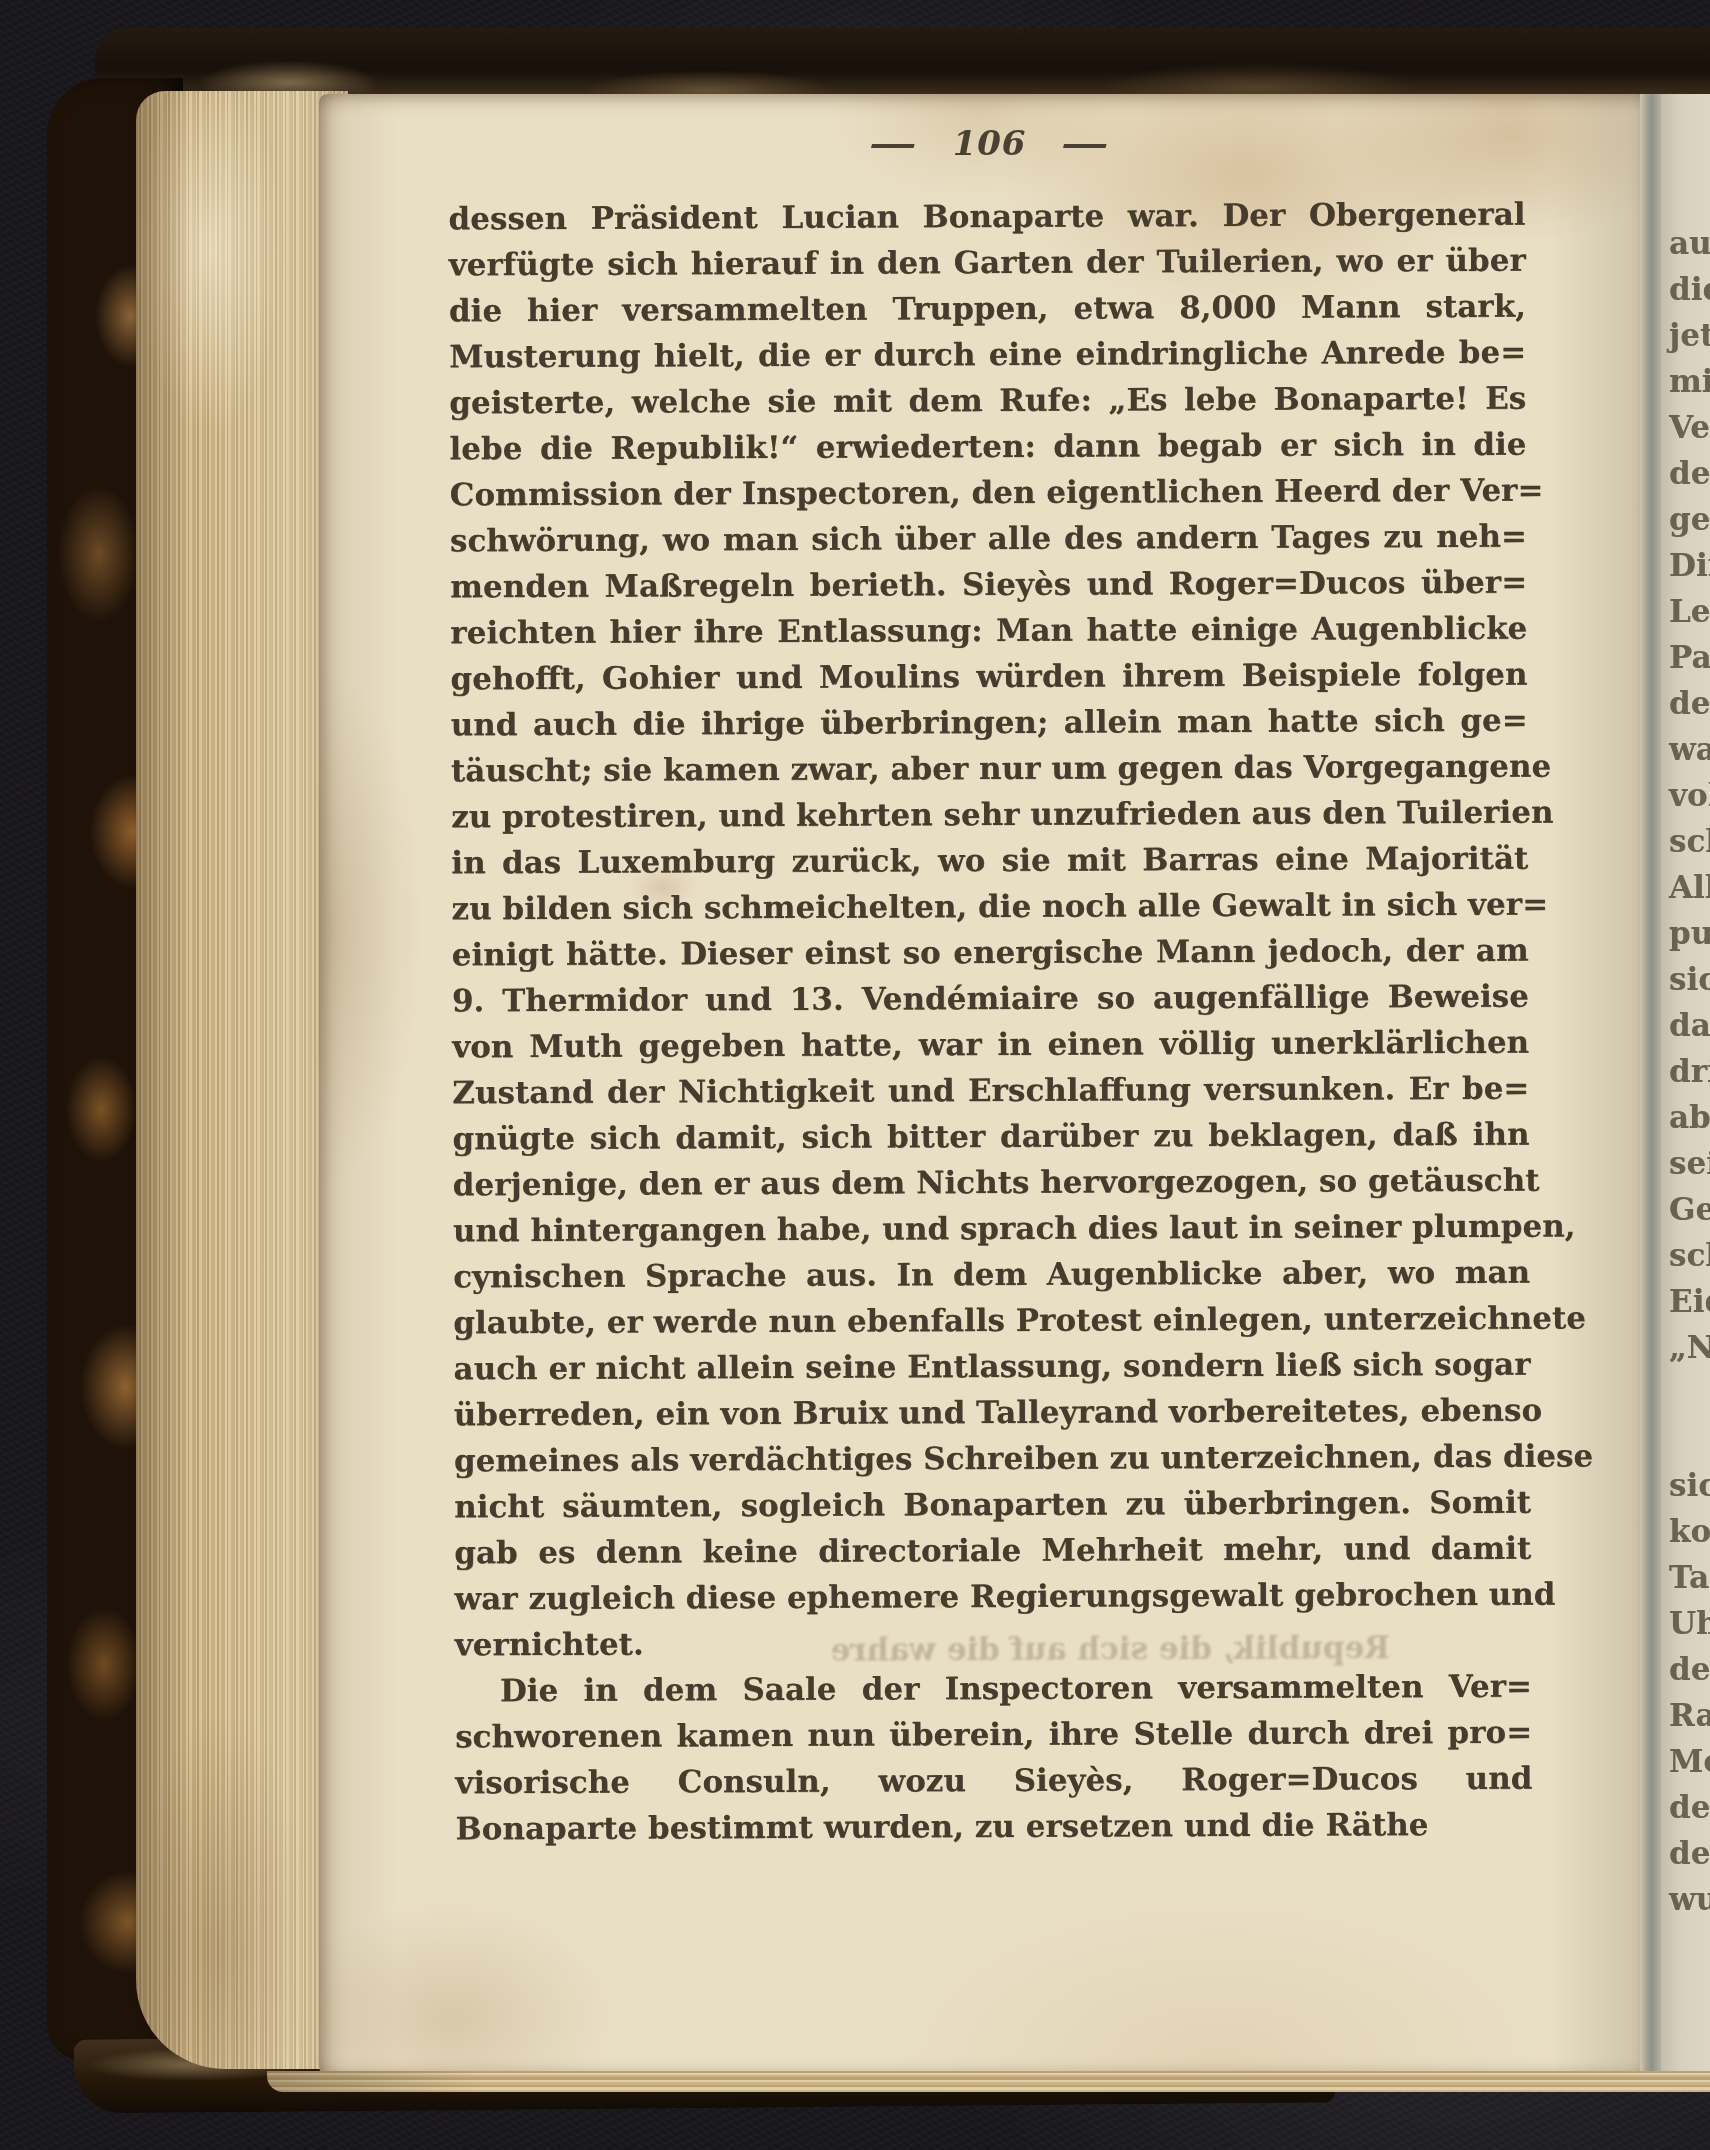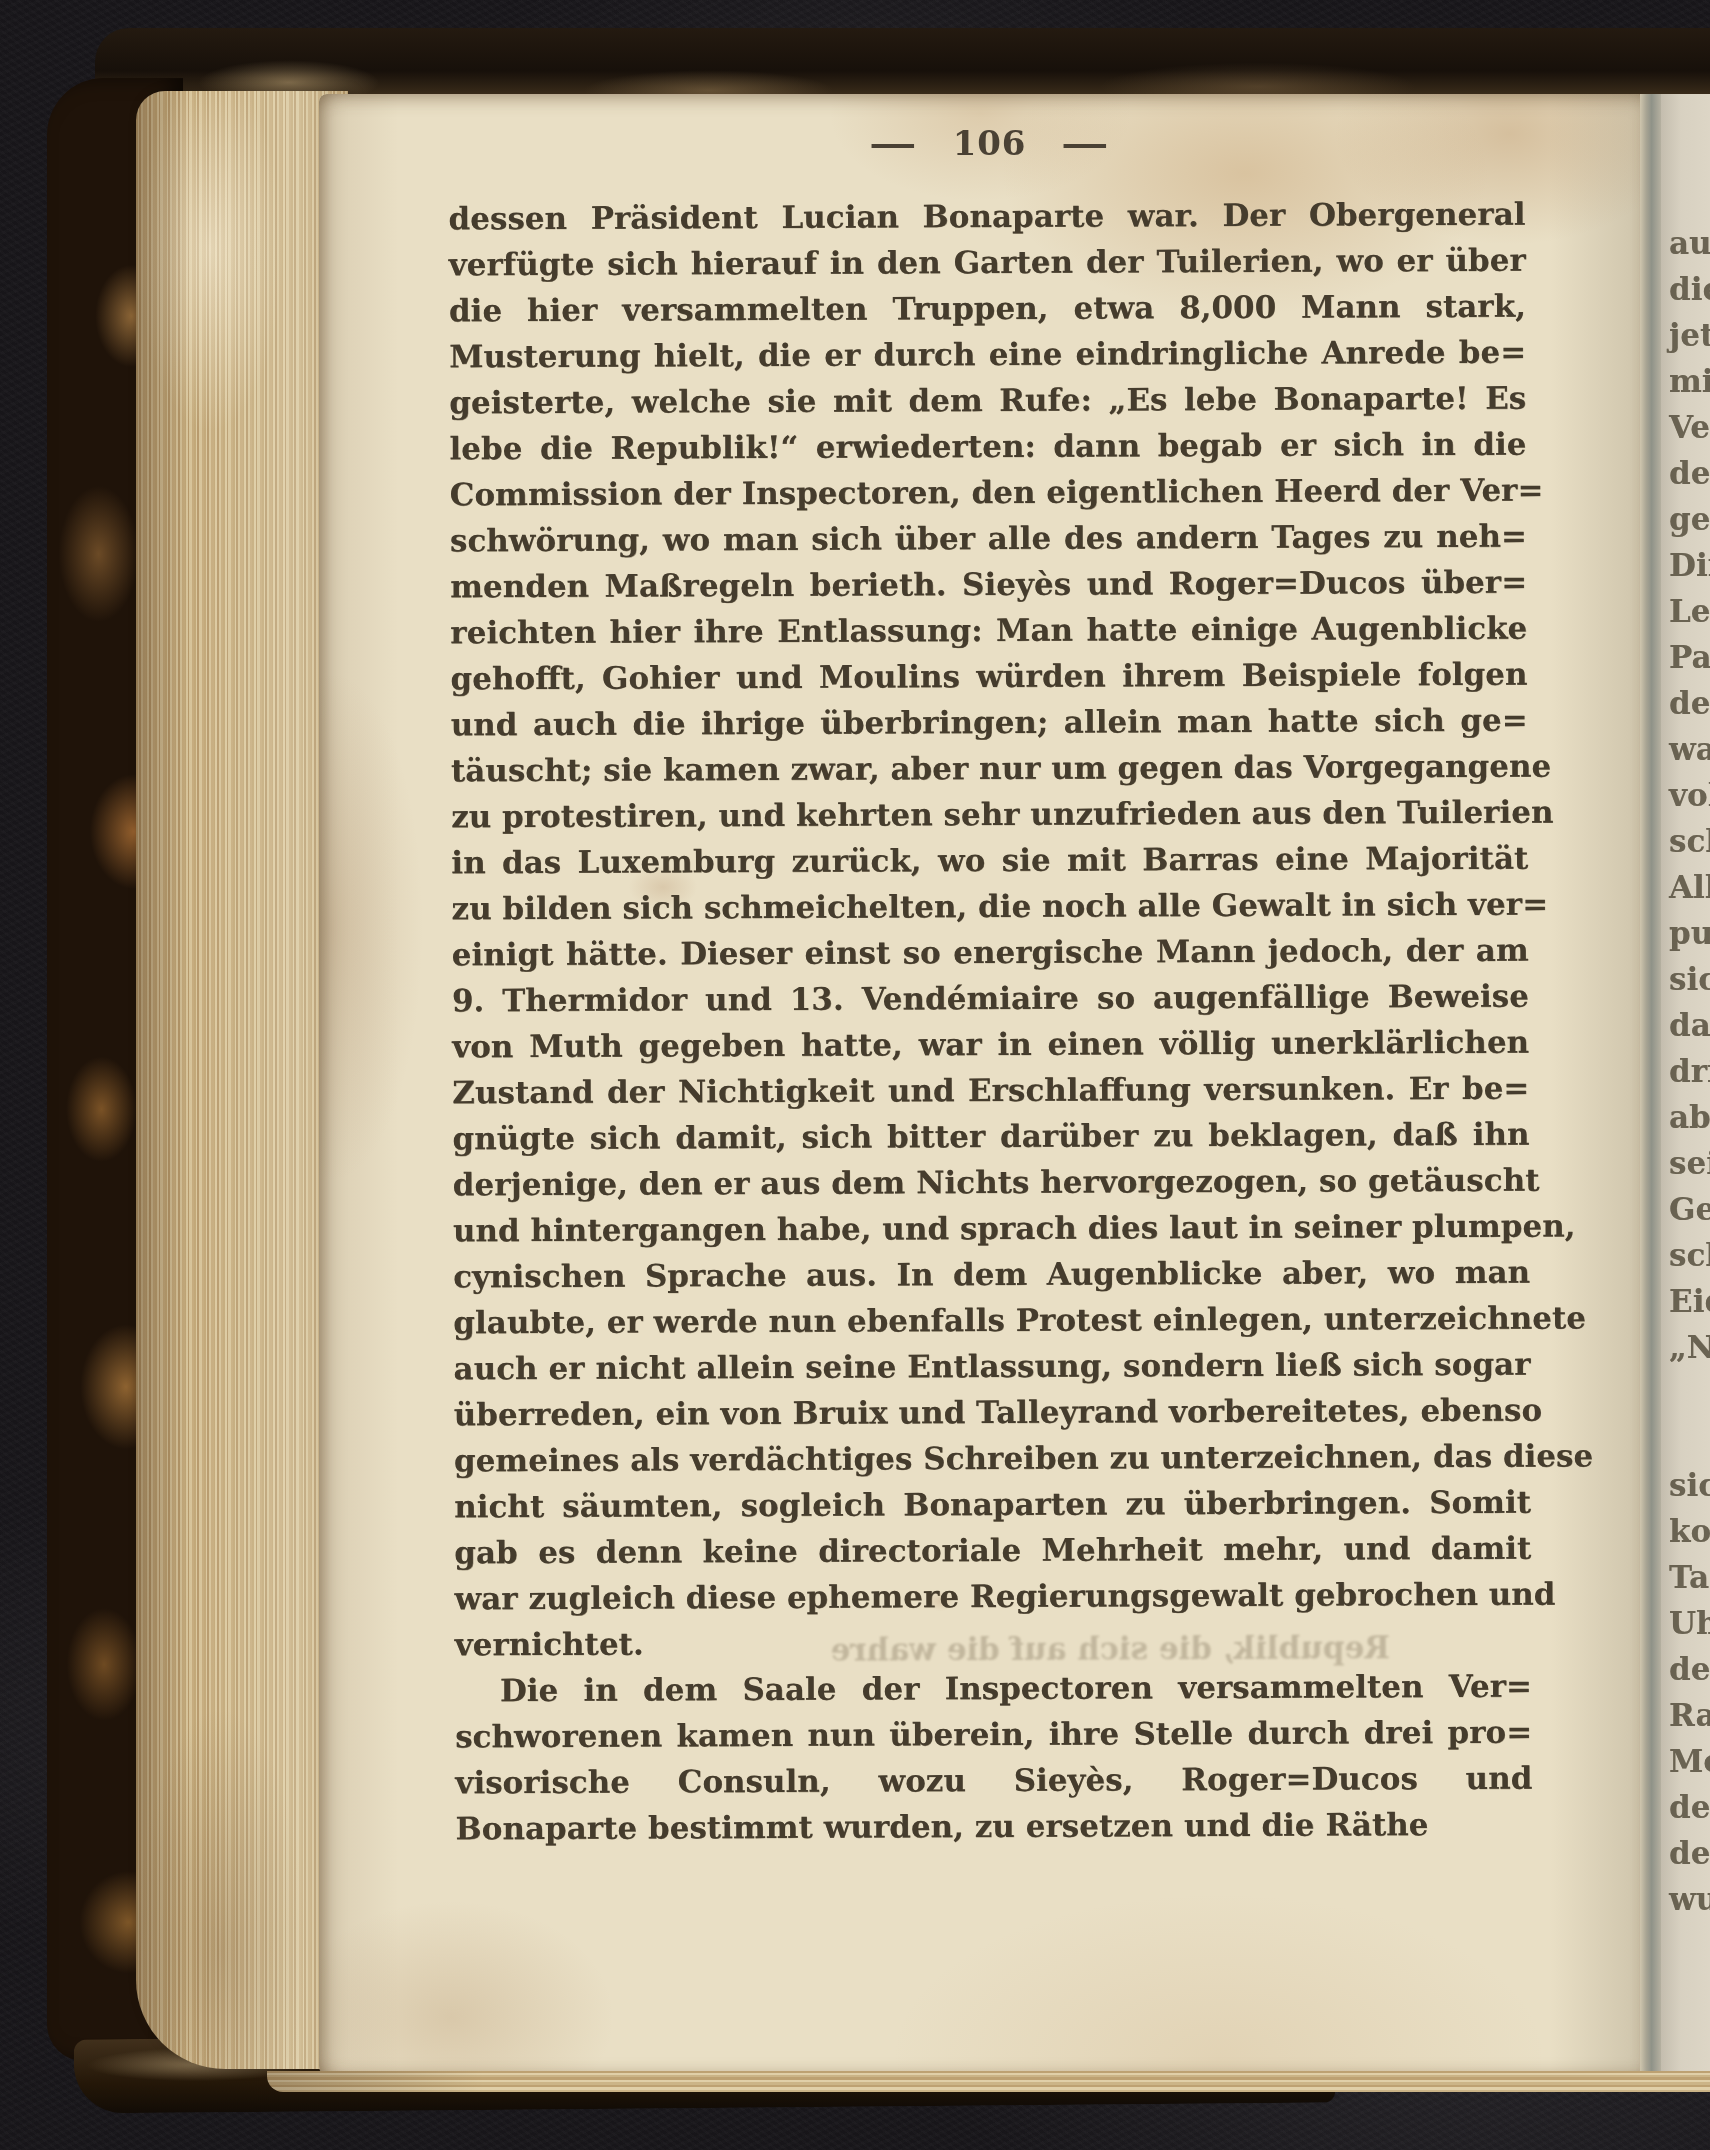--- a/index.html
+++ b/index.html
@@ -87,20 +87,21 @@
     box-shadow:
       inset 13px 0 21px -9.7px rgba(90,65,35,0.5),
       inset 0 11.3px 19.4px -9.7px rgba(90,65,35,0.45),
       inset 0 -9.7px 18px -9.7px rgba(110,80,45,0.4);
   }
   .page-header{
     position:absolute;left:133px;top:29px;width:1075px;
     text-align:center;
     font-size:34px;font-weight:bold;color:#4a4134;
     letter-spacing:0.8px;
+    font-style:italic;
   }
   .page-header .dash{display:inline-block;margin:0 42px;transform:scaleX(1.4);}
   .text-block{
     position:absolute;left:133px;top:99px;width:1077px;
     transform:rotate(-0.25deg);
   }
   .line{
     height:46px;line-height:46px;
     font-size:31px;font-weight:bold;color:#453c2d;
     text-align:justify;text-align-last:justify;

